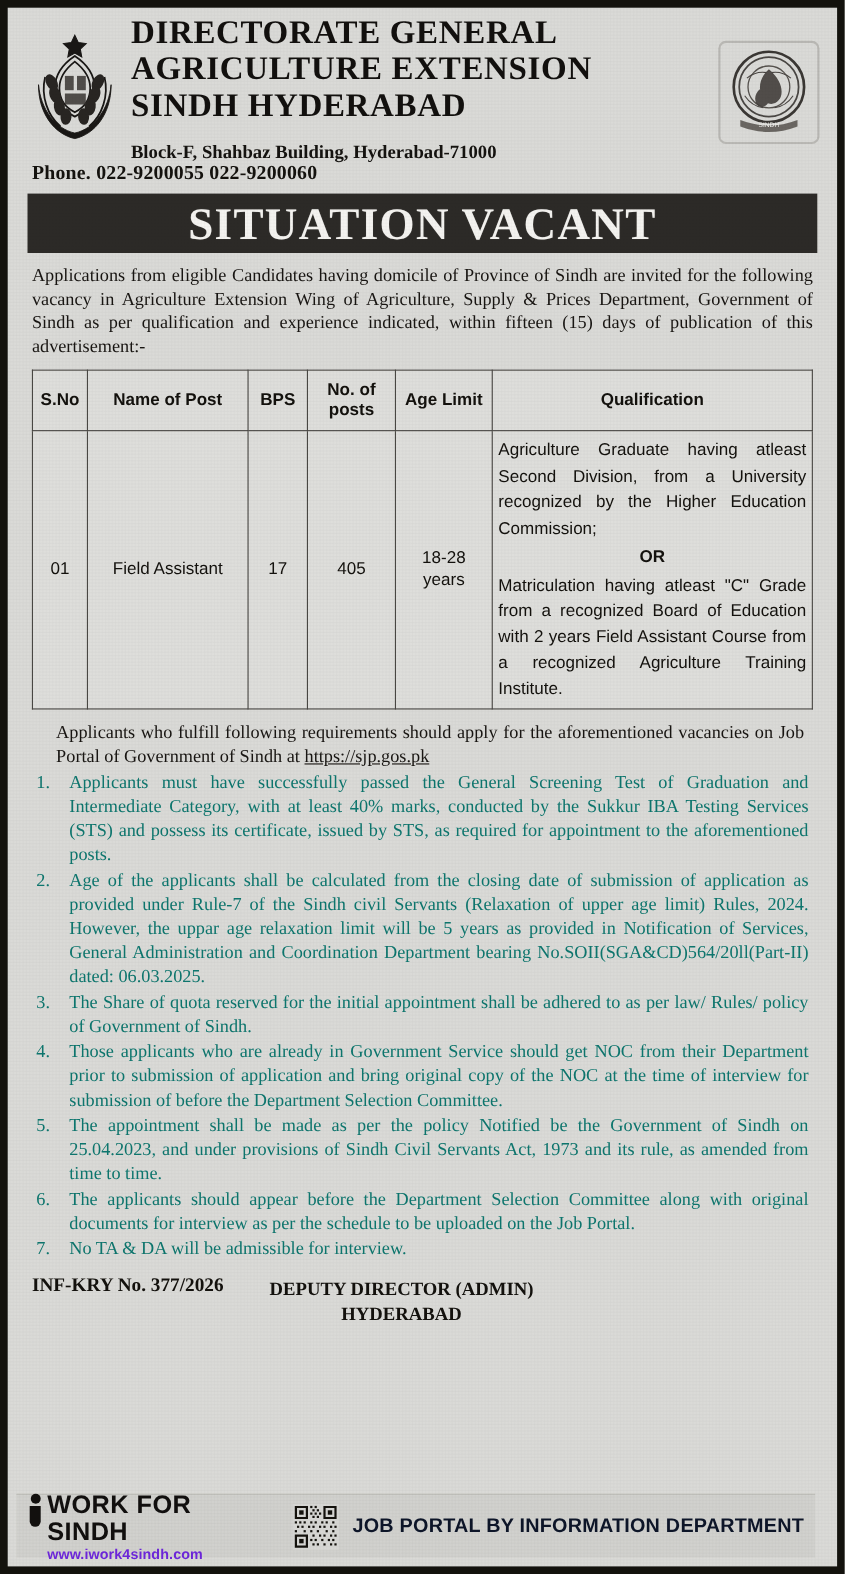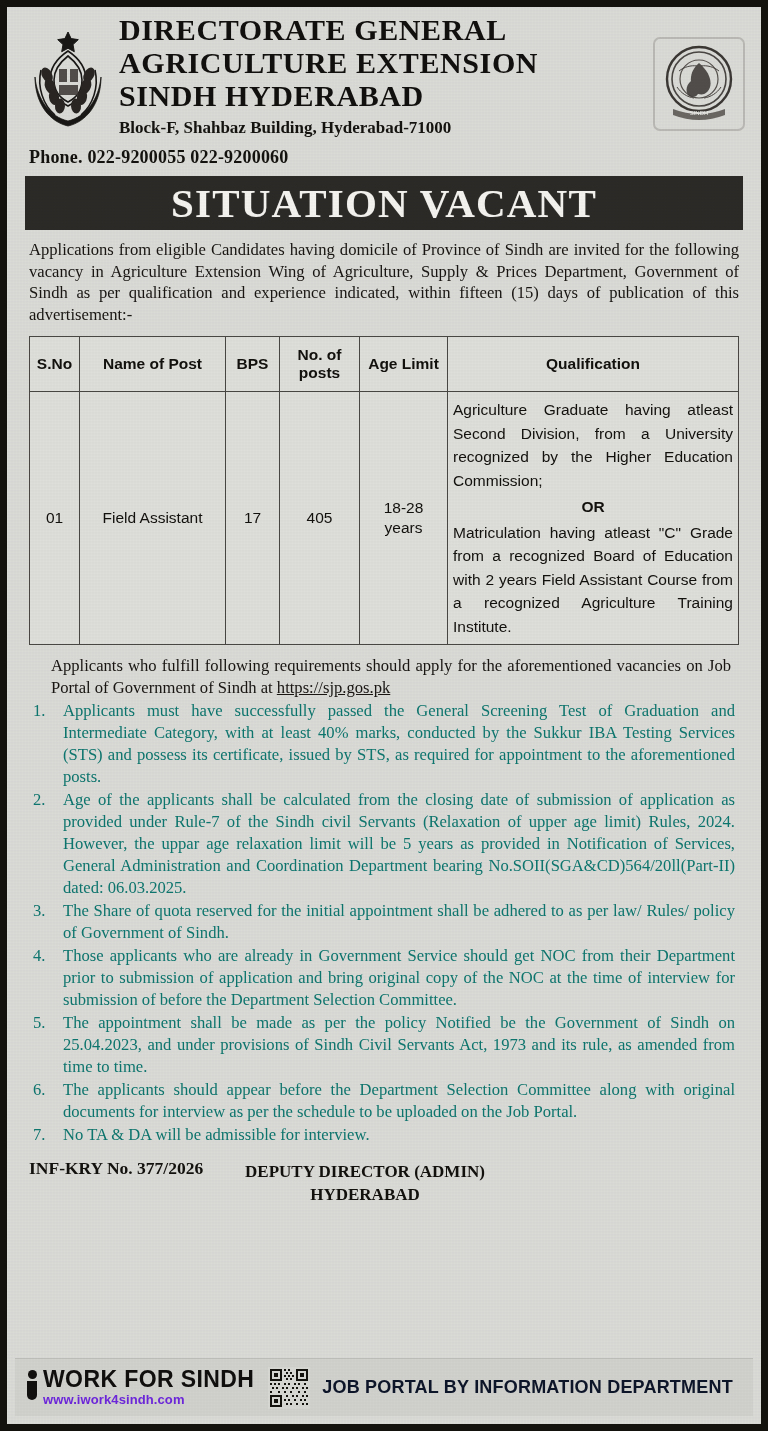--- a/index.html
+++ b/index.html
@@ -71,21 +71,21 @@
     line-height: 33px;
     letter-spacing: 0.6px;
     color: #141210;
     white-space: nowrap;
   }
   .org-address {
     font-family: "Liberation Serif", serif;
     font-weight: bold;
     font-size: 17px;
     line-height: 24px;
-    margin-top: 4px;
+    margin-top: 15px;
     color: #171512;
   }
   .phone {
     position: absolute;
     left: 22px;
     bottom: 4px;
     font-family: "Liberation Serif", serif;
     font-weight: bold;
     font-size: 18px;
     color: #161410;
@@ -226,21 +226,21 @@
     font-family: "Liberation Serif", serif;
     font-weight: bold;
     font-size: 17.5px;
     color: #15130f;
   }
 
   
   .footer {
     position: absolute;
     left: 8px;
-    right: 8px;
+    right: 20px;
     bottom: 8px;
     height: 58px;
     background: #cfcfcc;
     display: flex;
     align-items: center;
     padding: 0 10px;
     border-top: 1px solid #bdbdb9;
   }
   .brand { display: flex; align-items: flex-start; }
   .brand-i {

